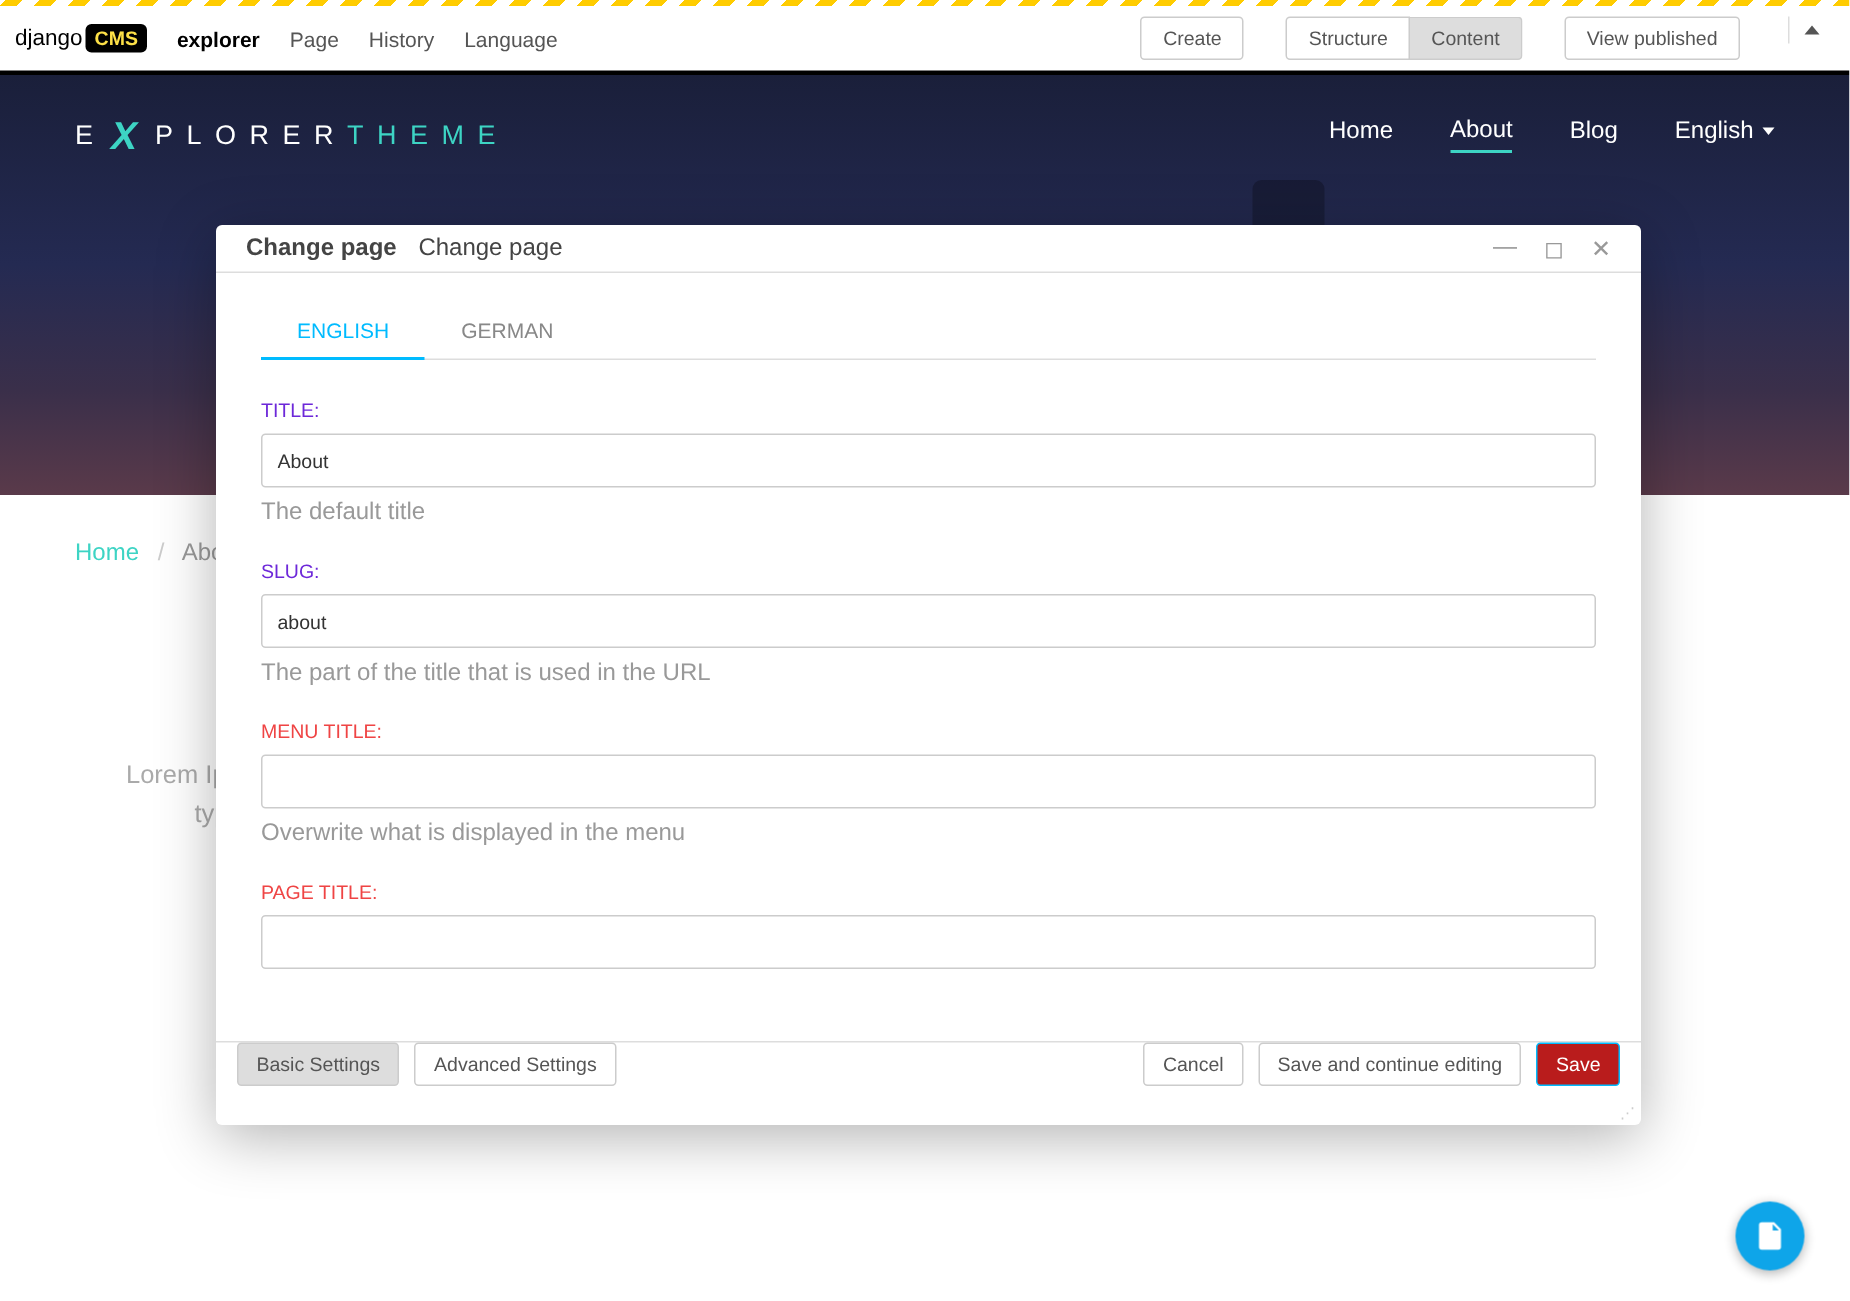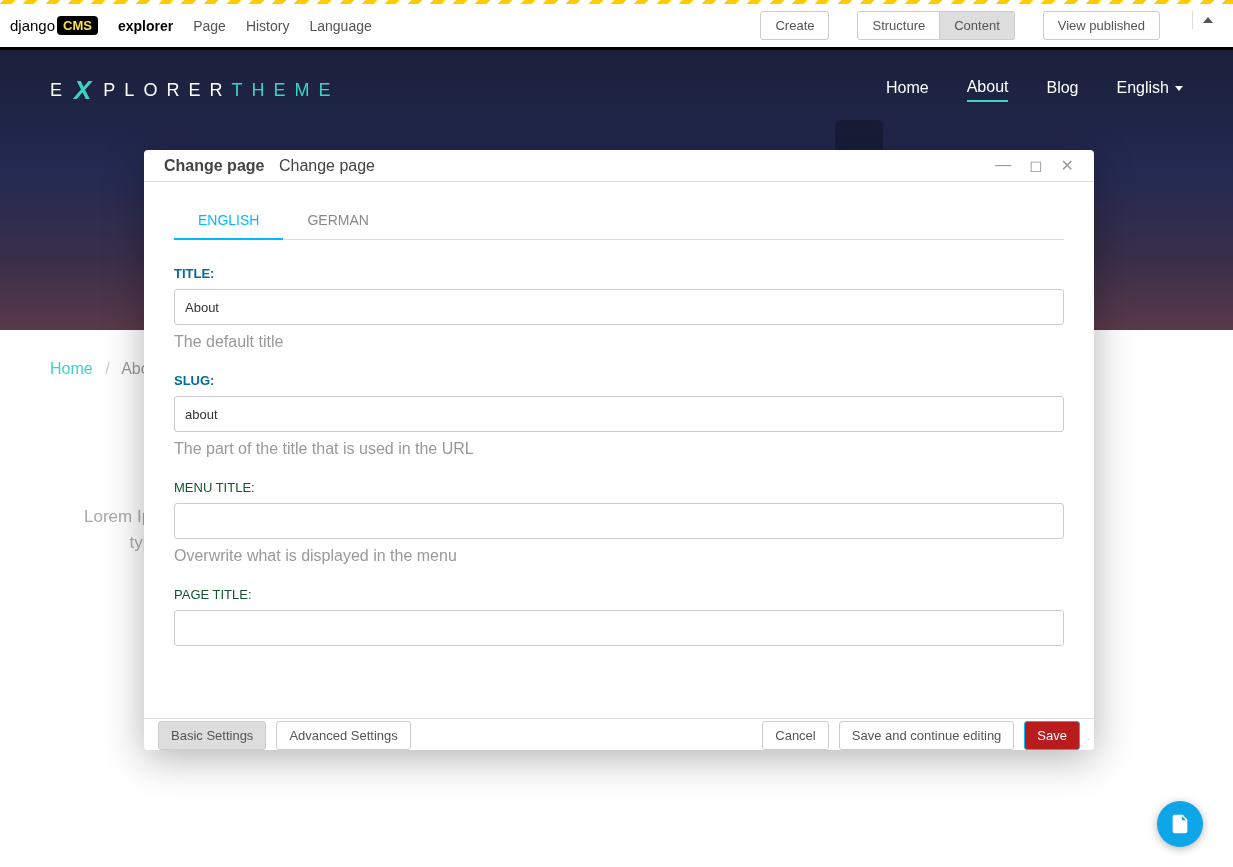--- a/index.html
+++ b/index.html
@@ -42,25 +42,25 @@
 .modal-controls{margin-left:auto;display:flex;gap:18px;color:#999}
 .modal-controls span{cursor:pointer;font-size:16px}
 .modal-body{flex:1;overflow-y:auto;padding:20px 30px;position:relative}
 .modal-body::-webkit-scrollbar{width:14px}
 .modal-body::-webkit-scrollbar-thumb{background:#ccc;border-radius:2px}
 .modal-body::-webkit-scrollbar-track{background:#f5f5f5}
 .lang-tabs{display:flex;border-bottom:1px solid #ddd;margin-bottom:26px}
 .lang-tab{padding:10px 24px;font-size:14px;color:#888;cursor:pointer;text-transform:uppercase}
 .lang-tab.active{color:#0bf;border-bottom:2px solid #0bf;margin-bottom:-1px;font-weight:400}
 .field{margin-bottom:22px}
-.field-label{font-size:13px;font-weight:700;text-transform:uppercase;color:#0369a1;margin-bottom:8px;display:block}
-.field-label.norm{font-weight:400;color:#14532d}
+.field-label{font-size:13px;font-weight:400;text-transform:uppercase;color:#6d28d9;margin-bottom:8px;display:block}
+.field-label.norm{font-weight:400;color:#ef4444}
 .field-input{width:100%;height:36px;border:1px solid #ccc;border-radius:3px;padding:0 10px;font-size:13px;color:#333}
 .field-help{font-size:16px;color:#999;margin-top:8px}
-.modal-footer{height:32px;border-top:1px solid #ddd;display:flex;align-items:flex-end;padding:0 14px;gap:10px}
+.modal-footer{height:56px;border-top:1px solid #ddd;display:flex;align-items:flex-start;padding:0 14px;gap:10px}
 .footer-btn{border:1px solid #ccc;background:#fff;padding:6px 12px;border-radius:3px;font-size:13px;color:#555;cursor:pointer}
 .footer-btn.active{background:#ddd}
 .footer-spacer{flex:1}
 .footer-btn.primary{background:#b91c1c;color:#fff;border-color:#0bf}
 .resize-handle{position:absolute;right:4px;bottom:4px;color:#ccc;font-size:10px;line-height:6px;cursor:nwse-resize}
 .fab{position:fixed;right:30px;bottom:20px;width:46px;height:46px;border-radius:50%;background:#0ea5e9;display:flex;align-items:center;justify-content:center;box-shadow:0 2px 8px rgba(0,0,0,.3);cursor:pointer}
 .fab svg{width:22px;height:22px;fill:#fff}
 .cube{position:absolute;right:350px;top:70px;width:48px;height:62px;background:rgba(0,0,0,.25);border-radius:6px}
 </style>
 </head>

